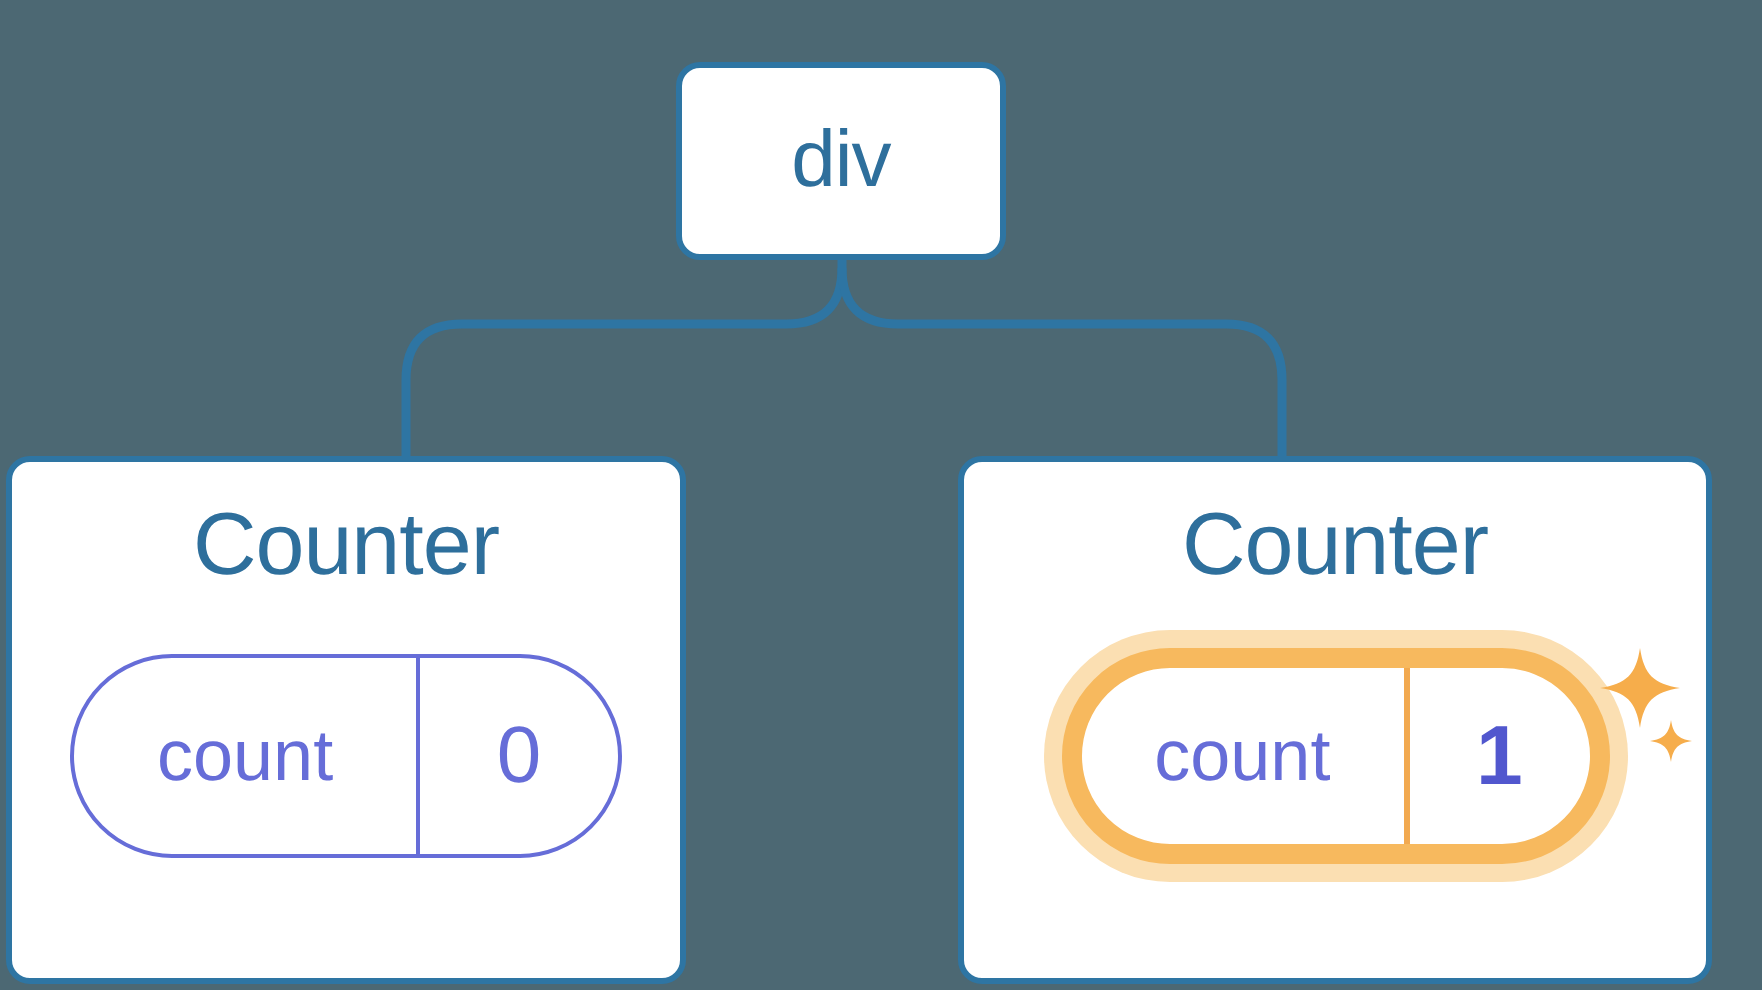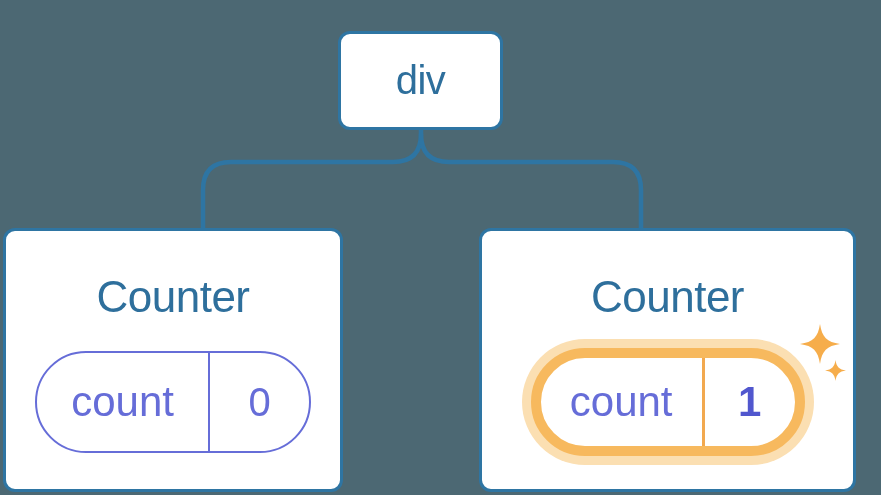--- a/index.html
+++ b/index.html
@@ -54,21 +54,21 @@
     top:228px;height:264px;
     background:var(--card-white);
     border:3px solid var(--connector-blue);
     border-radius:12px;
     box-sizing:border-box;
     display:flex;flex-direction:column;align-items:center;
   }
   .card.left{left:3px;width:340px;}
   .card.right{left:479px;width:377px;}
   .card-title{
-    margin-top:40px;
+    margin-top:16px;
     font-size:44px;
     line-height:52px;
     font-weight:500;
     letter-spacing:-0.5px;
     color:var(--node-text-blue);
   }
   .pill{
     margin-top:28px;
     width:276px;height:102px;
     box-sizing:border-box;
@@ -77,21 +77,21 @@
     background:var(--card-white);
     display:flex;align-items:stretch;
     overflow:hidden;
   }
   .pill-cell{
     display:flex;align-items:center;justify-content:center;
   }
   .pill-label-cell{flex:1.73;}
   .pill-value-cell{flex:1;}
   .pill-label{
-    font-size:42px;
+    font-size:36px;
     color:var(--pill-indigo);
   }
   .pill-value{
     font-size:40px;
     color:var(--pill-indigo);
   }
   .pill-divider{
     width:2px;
     background:var(--pill-indigo);
   }

